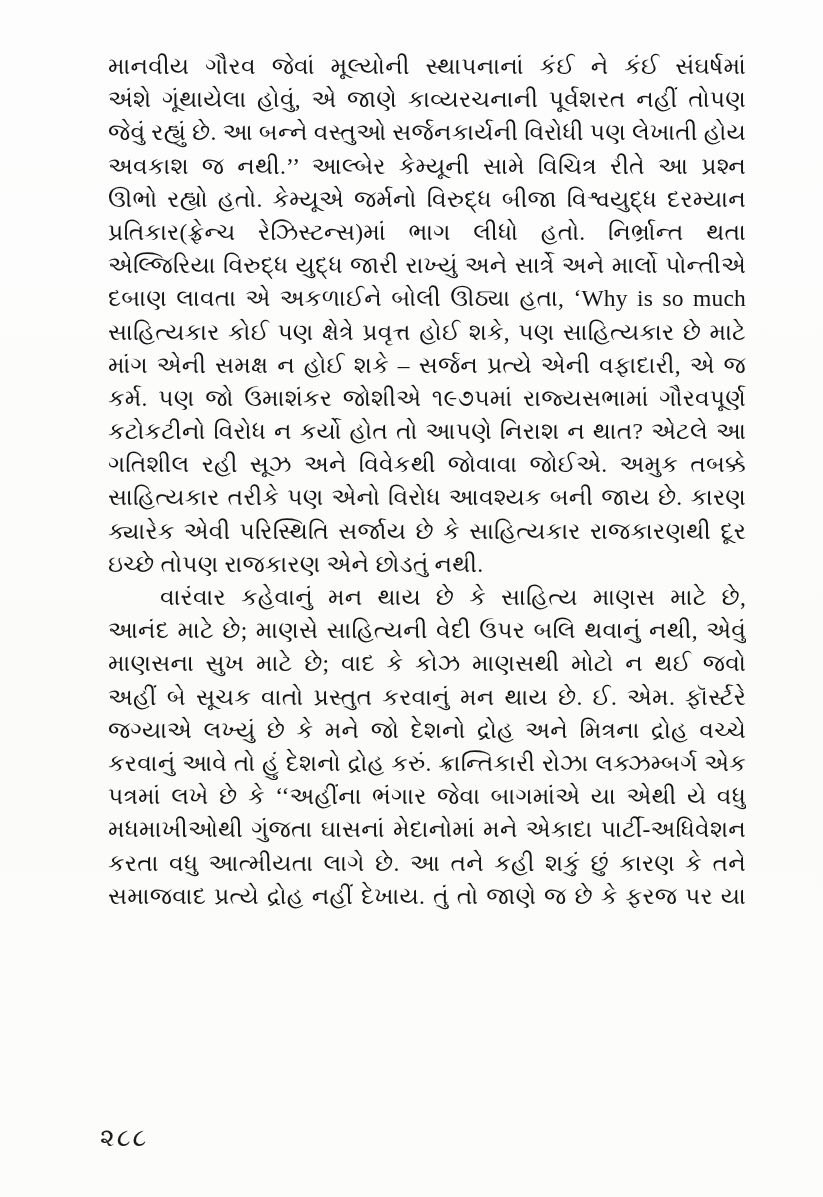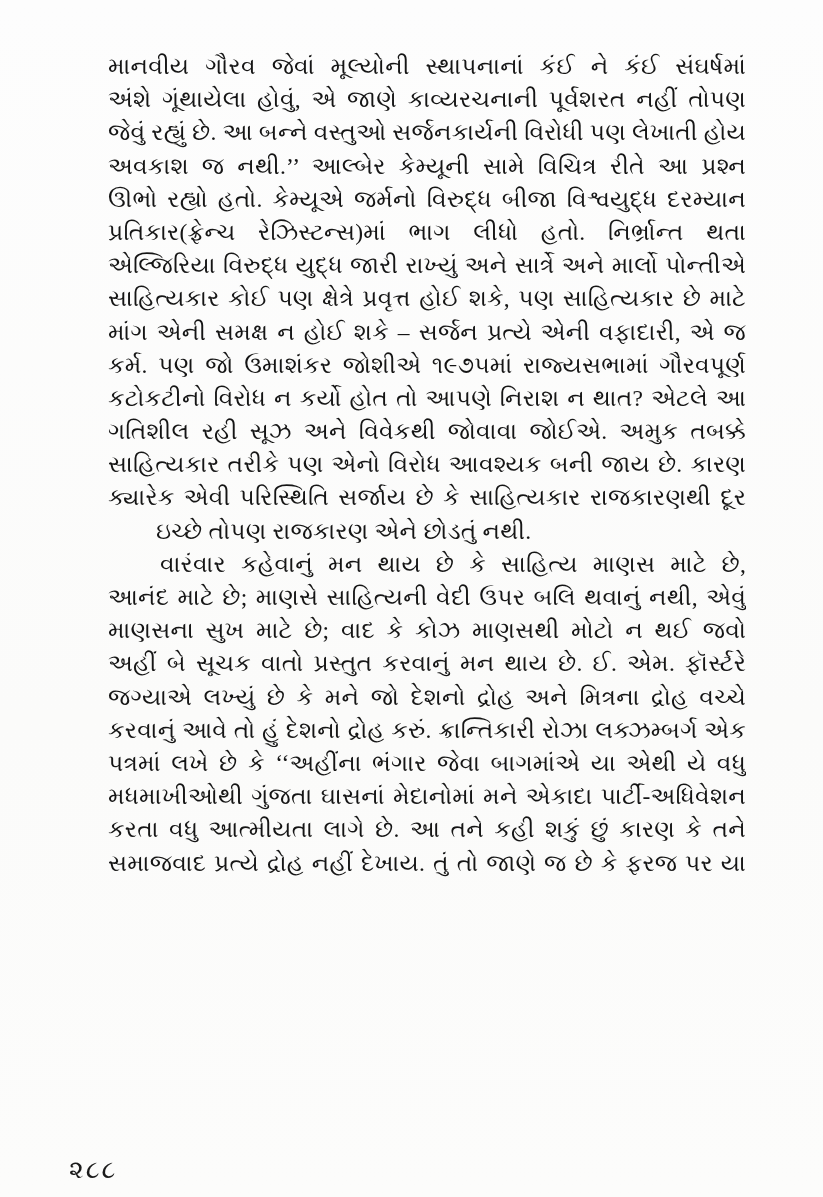--- a/index.html
+++ b/index.html
@@ -34,48 +34,47 @@
     line-height: 33.2px;
     white-space: nowrap;       
     text-align: justify;
     text-align-last: justify;
     white-space: normal;
     overflow: hidden;
     letter-spacing: 0.2px;
   }
   .line.para-end {
     text-align-last: left;
-    margin-left: 48px;
   }
   .line.indent {
     text-indent: 52px;
   }
   .footer-page-number {
     position: absolute;
-    left: 69px;
+    left: 100px;
     top: 1122px;
     font-size: 25px;
     line-height: 32px;
     color: #1a1a1a;
     letter-spacing: 2px;
-    margin-top: 32px;
   }
 </style>
 </head>
 <body>
 
 <div class="page">
   <div class="text-block">
     <div class="line">માનવીય ગૌરવ જેવાં મૂલ્યોની સ્થાપનાનાં કંઈ ને કંઈ સંઘર્ષમાં ઓછેવત્તે</div>
     <div class="line">અંશે ગૂંથાયેલા હોવું, એ જાણે કાવ્યરચનાની પૂર્વશરત નહીં તોપણ ભૂમિકા</div>
     <div class="line">જેવું રહ્યું છે. આ બન્ને વસ્તુઓ સર્જનકાર્યની વિરોધી પણ લેખાતી હોય છે.</div>
     <div class="line">અવકાશ જ નથી.’’ આલ્બેર કેમ્યૂની સામે વિચિત્ર રીતે આ પ્રશ્ન આવીને</div>
     <div class="line">ઊભો રહ્યો હતો. કેમ્યૂએ જર્મનો વિરુદ્ધ બીજા વિશ્વયુદ્ધ દરમ્યાન ફ્રેન્ચ</div>
     <div class="line">પ્રતિકાર(ફ્રેન્ચ રેઝિસ્ટન્સ)માં ભાગ લીધો હતો. નિર્ભ્રાન્ત થતા સામ્યવાદી</div>
     <div class="line">એલ્જિરિયા વિરુદ્ધ યુદ્ધ જારી રાખ્યું અને સાર્ત્રે અને માર્લો પોન્તીએ એના</div>
+    <div class="line">દબાણ લાવતા એ અકળાઈને બોલી ઊઠ્યા હતા, ‘Why is so much</div>
     <div class="line">સાહિત્યકાર કોઈ પણ ક્ષેત્રે પ્રવૃત્ત હોઈ શકે, પણ સાહિત્યકાર છે માટે એવી</div>
     <div class="line">માંગ એની સમક્ષ ન હોઈ શકે – સર્જન પ્રત્યે એની વફાદારી, એ જ એનું</div>
     <div class="line">કર્મ. પણ જો ઉમાશંકર જોશીએ ૧૯૭૫માં રાજ્યસભામાં ગૌરવપૂર્ણ રીતે</div>
     <div class="line">કટોકટીનો વિરોધ ન કર્યો હોત તો આપણે નિરાશ ન થાત? એટલે આ પ્રશ્નો</div>
     <div class="line">ગતિશીલ રહી સૂઝ અને વિવેકથી જોવાવા જોઈએ. અમુક તબક્કે</div>
     <div class="line">સાહિત્યકાર તરીકે પણ એનો વિરોધ આવશ્યક બની જાય છે. કારણ કે</div>
     <div class="line">ક્યારેક એવી પરિસ્થિતિ સર્જાય છે કે સાહિત્યકાર રાજકારણથી દૂર રહેવા</div>
     <div class="line para-end">ઇચ્છે તોપણ રાજકારણ એને છોડતું નથી.</div>
     <div class="line indent">વારંવાર કહેવાનું મન થાય છે કે સાહિત્ય માણસ માટે છે, માણસના</div>
     <div class="line">આનંદ માટે છે; માણસે સાહિત્યની વેદી ઉપર બલિ થવાનું નથી, એવું એનું</div>

